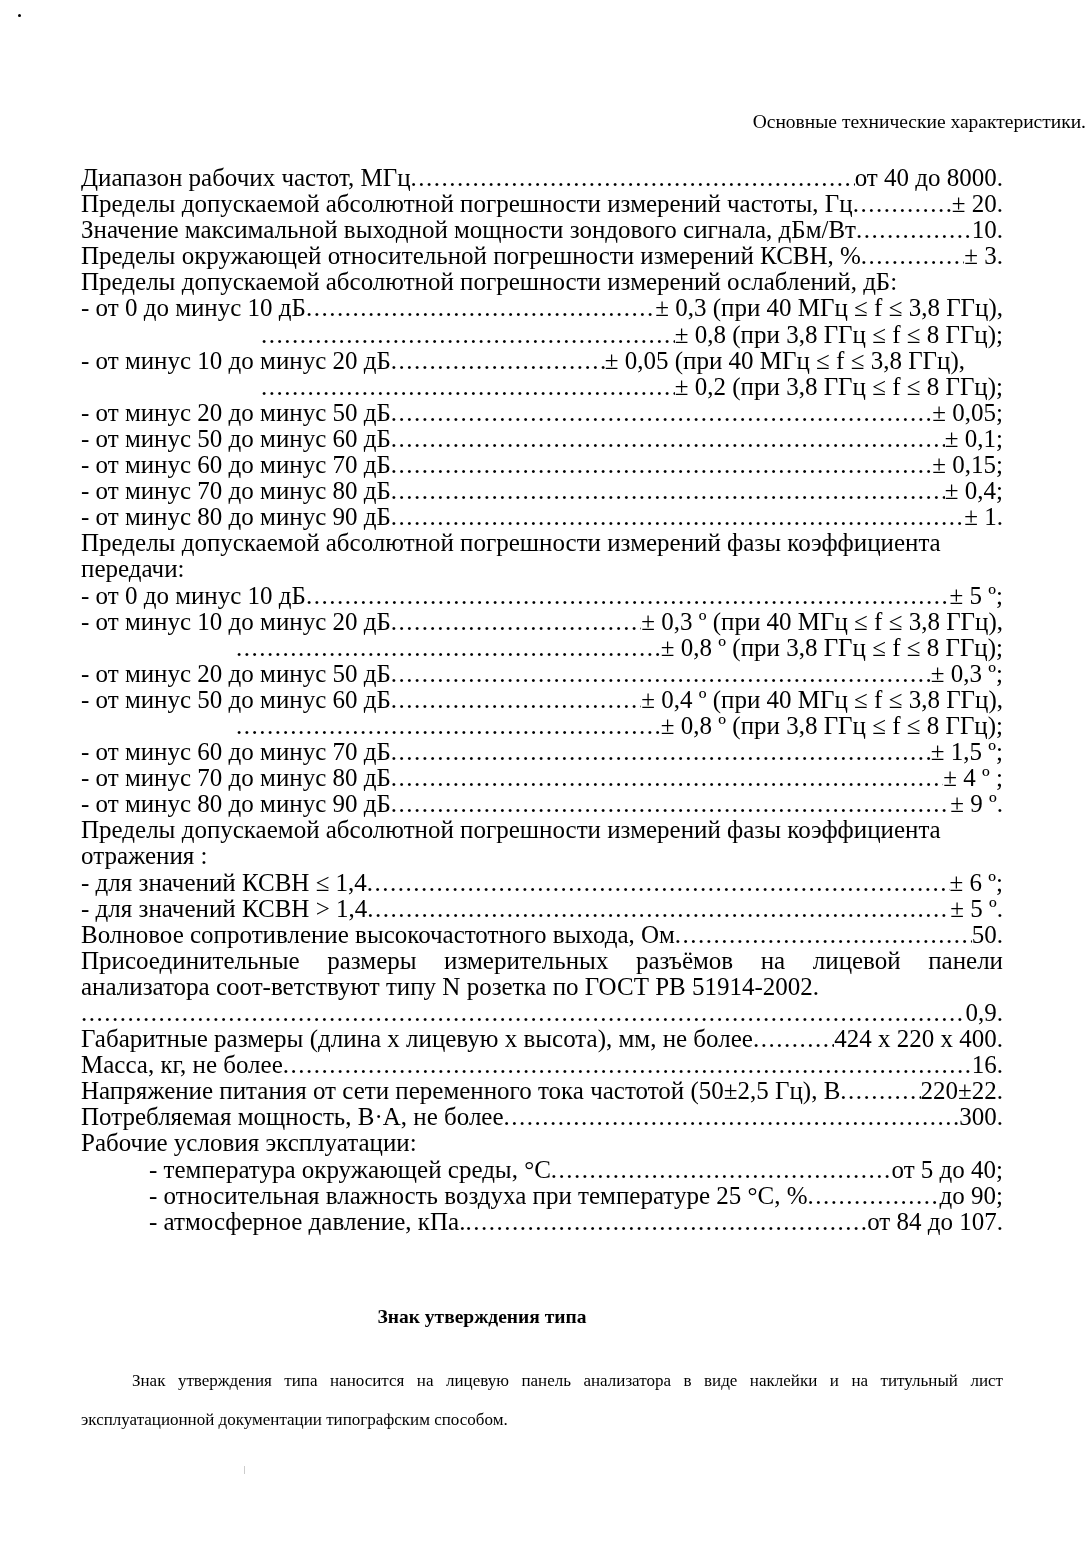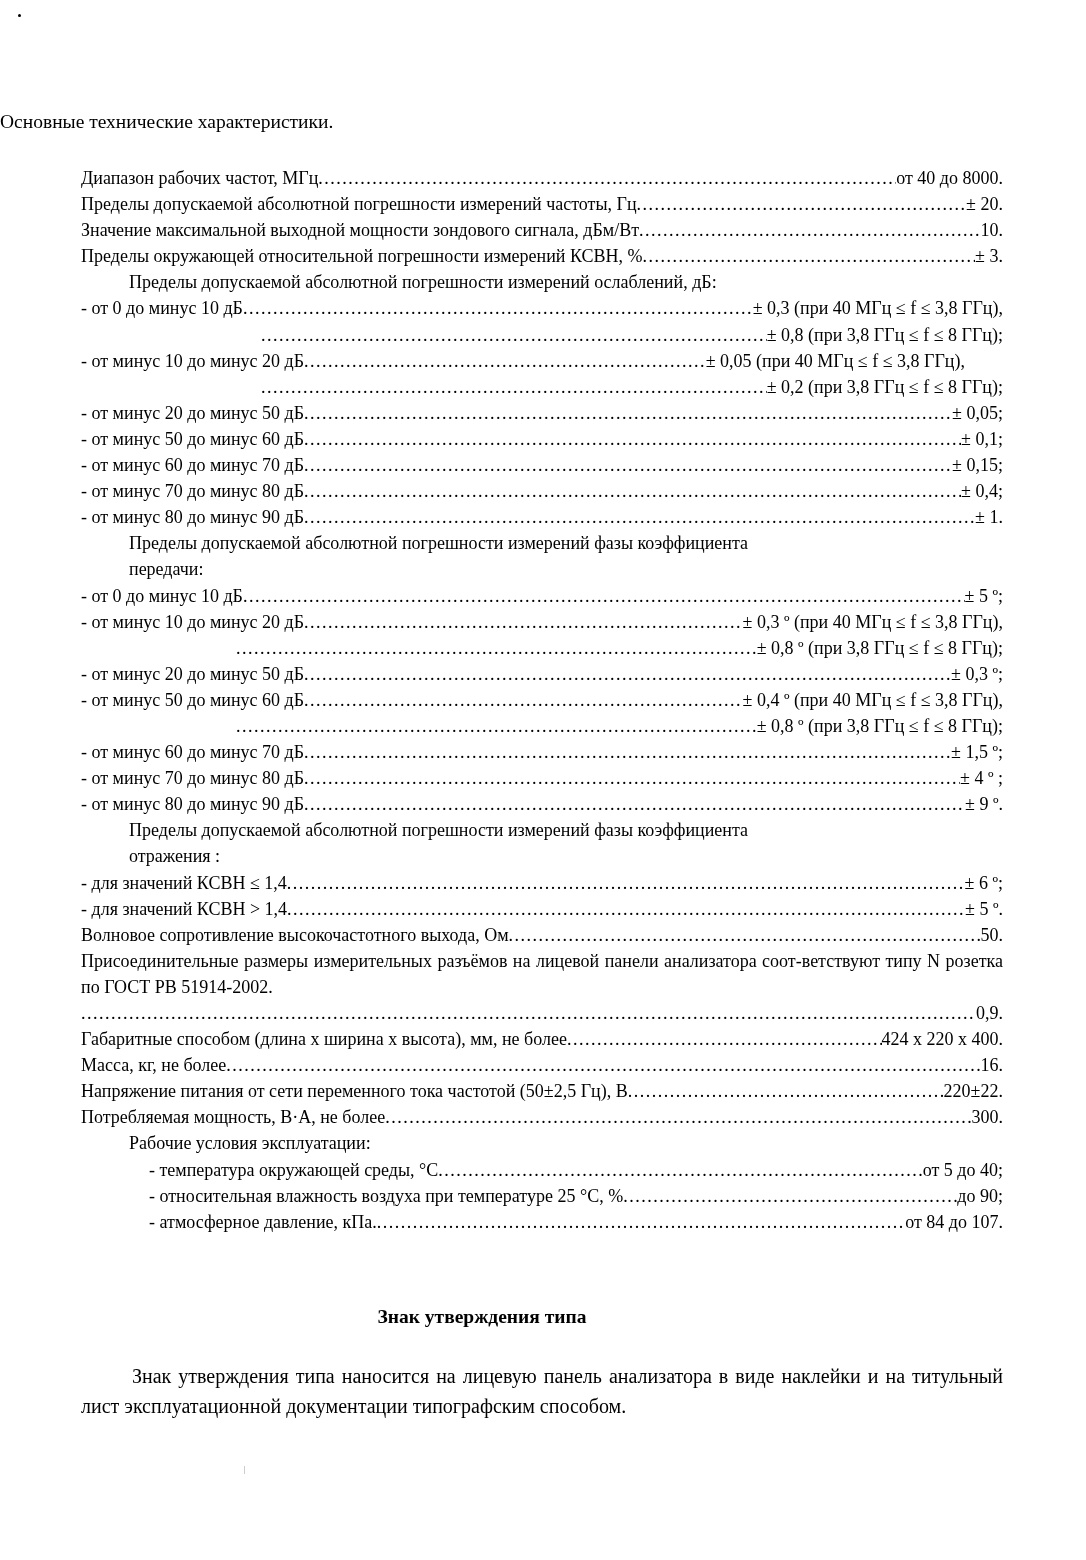--- a/index.html
+++ b/index.html
@@ -1,33 +1,33 @@
 <!DOCTYPE html>
 <html><head>
 <meta charset="utf-8">
 <style>
   html, body { margin: 0; padding: 0; background: #fff; }
   body { width: 1086px; height: 1560px; position: relative; overflow: hidden;
          font-family: "Liberation Serif", serif; color: #000; }
   .dot { position: absolute; left: 18px; top: 14px; width: 3px; height: 3px; background: #000; border-radius: 50%; }
   .speck { position: absolute; left: 244px; top: 1466px; width: 1px; height: 8px; background: #ccc; }
-  .title { position: absolute; top: 111px; left: 0; width: 1086px; text-align: left; font-size: 19.5px; }
-  .specs { position: absolute; top: 165px; left: 81px; width: 922px; font-size: 18px; line-height: 26.1px; }
+  .title { position: absolute; top: 111px; left: 0; width: 1086px; text-align: right; font-size: 19.5px; }
+  .specs { position: absolute; top: 165px; left: 81px; width: 922px; font-size: 25px; line-height: 26.1px; }
   .row { display: flex; align-items: baseline; white-space: nowrap; }
   .row .lbl { flex: 0 0 auto; }
   .row .lead { flex: 1 1 auto; overflow: hidden; min-width: 10px; }
   .row .lead::after { content: "........................................................................................................................................................................................................................................................................................................"; letter-spacing: 1.5px; }
   .row .val { flex: 0 0 auto; }
   .row.cont { padding-left: 180px; }
   .row.cont2 { padding-left: 155px; }
   .row.ind { padding-left: 68px; justify-content: flex-end; }
-  .head { white-space: nowrap; margin-left: 48px; }
+  .head { white-space: nowrap; }
   .wrap { white-space: normal; text-align: justify; text-align-last: left; }
   .section-title { position: absolute; top: 1306px; left: 0; width: 964px; text-align: center; font-size: 19.5px; font-weight: bold; }
-  .para { position: absolute; top: 1361px; left: 81px; width: 922px; font-size: 20px; line-height: 30px; text-indent: 51px; text-align: justify; }
+  .para { position: absolute; top: 1361px; left: 81px; width: 922px; font-size: 17px; line-height: 39px; text-indent: 51px; text-align: justify; }
 </style>
 </head>
 <body>
 
 <div class="dot"></div>
 <div class="speck"></div>
 
 <div class="title">Основные технические характеристики.</div>
 
 <div class="specs" id="specs">
@@ -161,21 +161,21 @@
       <span class="lbl">Волновое сопротивление высокочастотного выхода, Ом </span>
       <span class="lead"></span>
       <span class="val">50.</span>
     </div>
     <div class="wrap">Присоединительные размеры измерительных разъёмов на лицевой панели анализатора соот-ветствуют типу N розетка по ГОСТ РВ 51914-2002.</div>
     <div class="row">
       <span class="lead"></span>
       <span class="val">0,9.</span>
     </div>
     <div class="row">
-      <span class="lbl">Габаритные способом (длина х ширина х высота), мм, не более</span>
+      <span class="lbl">Габаритные размеры (длина х лицевую х высота), мм, не более</span>
       <span class="lead"></span>
       <span class="val">424 х 220 х 400.</span>
     </div>
     <div class="row">
       <span class="lbl">Масса, кг, не более </span>
       <span class="lead"></span>
       <span class="val"> 16.</span>
     </div>
     <div class="row">
       <span class="lbl">Напряжение питания от сети переменного тока частотой (50±2,5 Гц), В</span>

